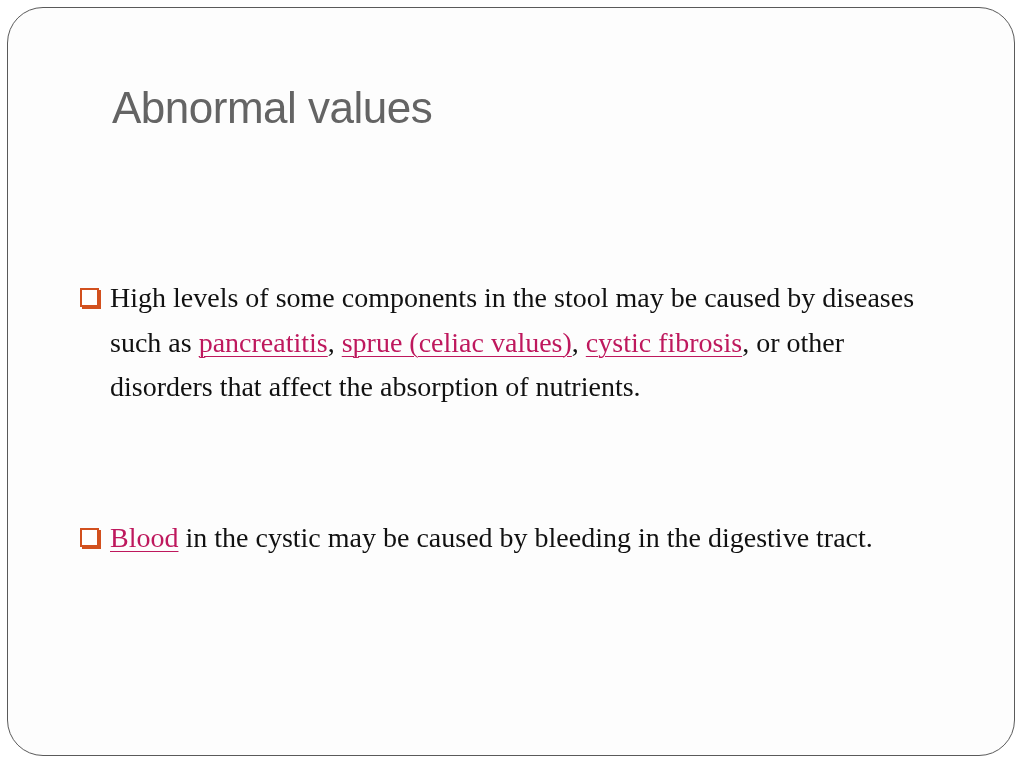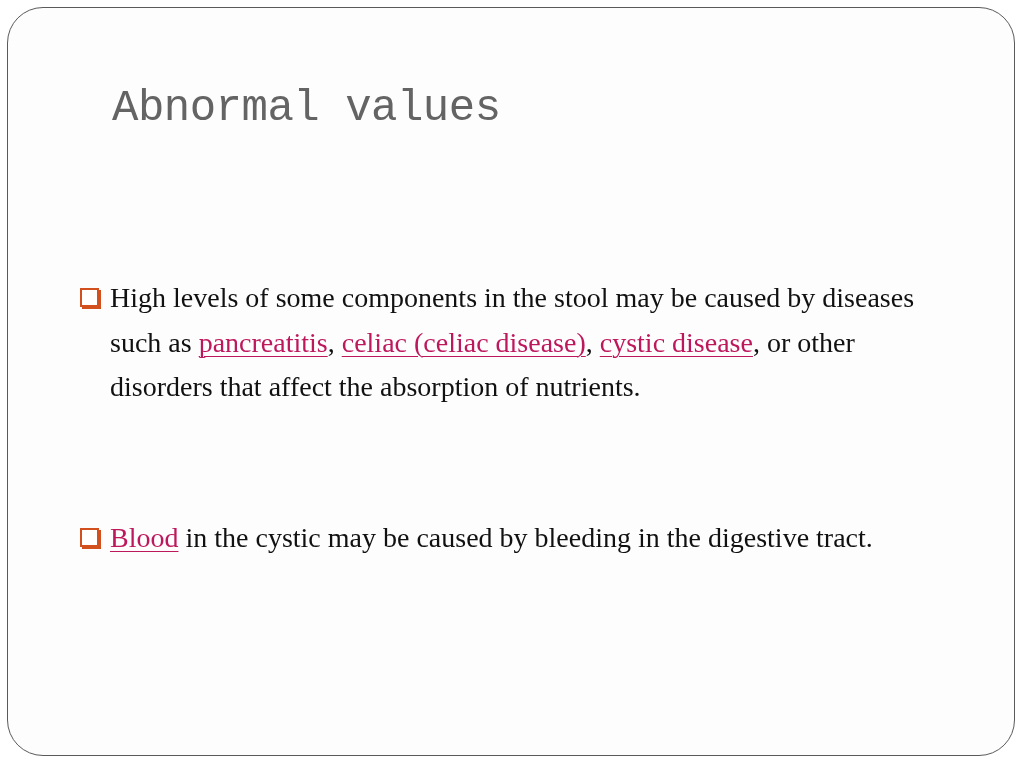--- a/index.html
+++ b/index.html
@@ -7,21 +7,21 @@
       width: 1024px; height: 768px; position: relative; overflow: hidden;
       background: #ffffff;
     }
     .slide-frame {
       position: absolute; left: 7px; top: 7px; width: 1008px; height: 749px;
       border: 1px solid #5a5a5a; border-radius: 36px; box-sizing: border-box;
       background: #fdfdfd;
     }
     .slide-title {
       position: absolute; left: 112px; top: 86px;
-      font-family: Liberation Mono, monospace; font-size: 44px;
+      font-family: Liberation Sans, sans-serif; font-size: 44px;
       color: #646464; letter-spacing: -0.5px; line-height: 1;
       margin: 0; font-weight: normal;
     }
     .bullet {
       position: absolute; left: 80px; width: 850px;
       font-family: "Liberation Serif", serif; font-size: 28px; line-height: 44.5px;
       color: #111111;
     }
     .bullet-1 { top: 276px; }
     .bullet-2 { top: 516px; }
@@ -35,19 +35,19 @@
   </style>
 </head>
 <body>
 
 <div class="slide-frame"></div>
 
 <h1 class="slide-title">Abnormal values</h1>
 
 <div class="bullet bullet-1">
   <span class="bullet-icon"></span>
-  <span class="bullet-text"><span>High levels of some components in the stool may be caused by diseases such as </span><a class="link">pancreatitis</a><span>, </span><a class="link">celiac (celiac disease)</a><span>, </span><a class="link">cystic disease</a><span>, or other disorders that affect the absorption of nutrients.</span></span>
+  <span class="bullet-text"><span>High levels of some components in the stool may be caused by diseases such as </span><a class="link">pancreatitis</a><span>, </span><a class="link">sprue (celiac values)</a><span>, </span><a class="link">cystic fibrosis</a><span>, or other disorders that affect the absorption of nutrients.</span></span>
 </div>
 
 <div class="bullet bullet-2">
   <span class="bullet-icon"></span>
   <span class="bullet-text"><a class="link">Blood</a><span> in the cystic may be caused by bleeding in the digestive tract.</span></span>
 </div>
 
 </body></html>

